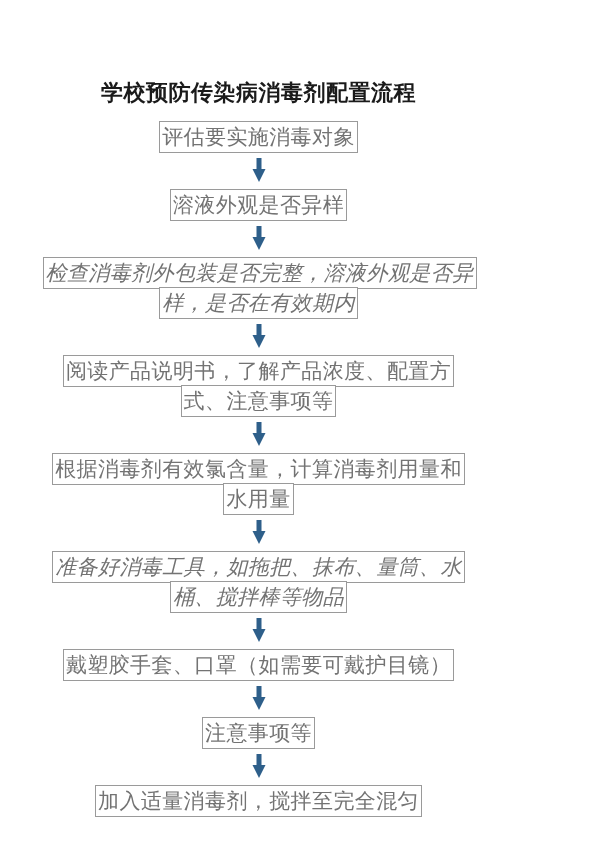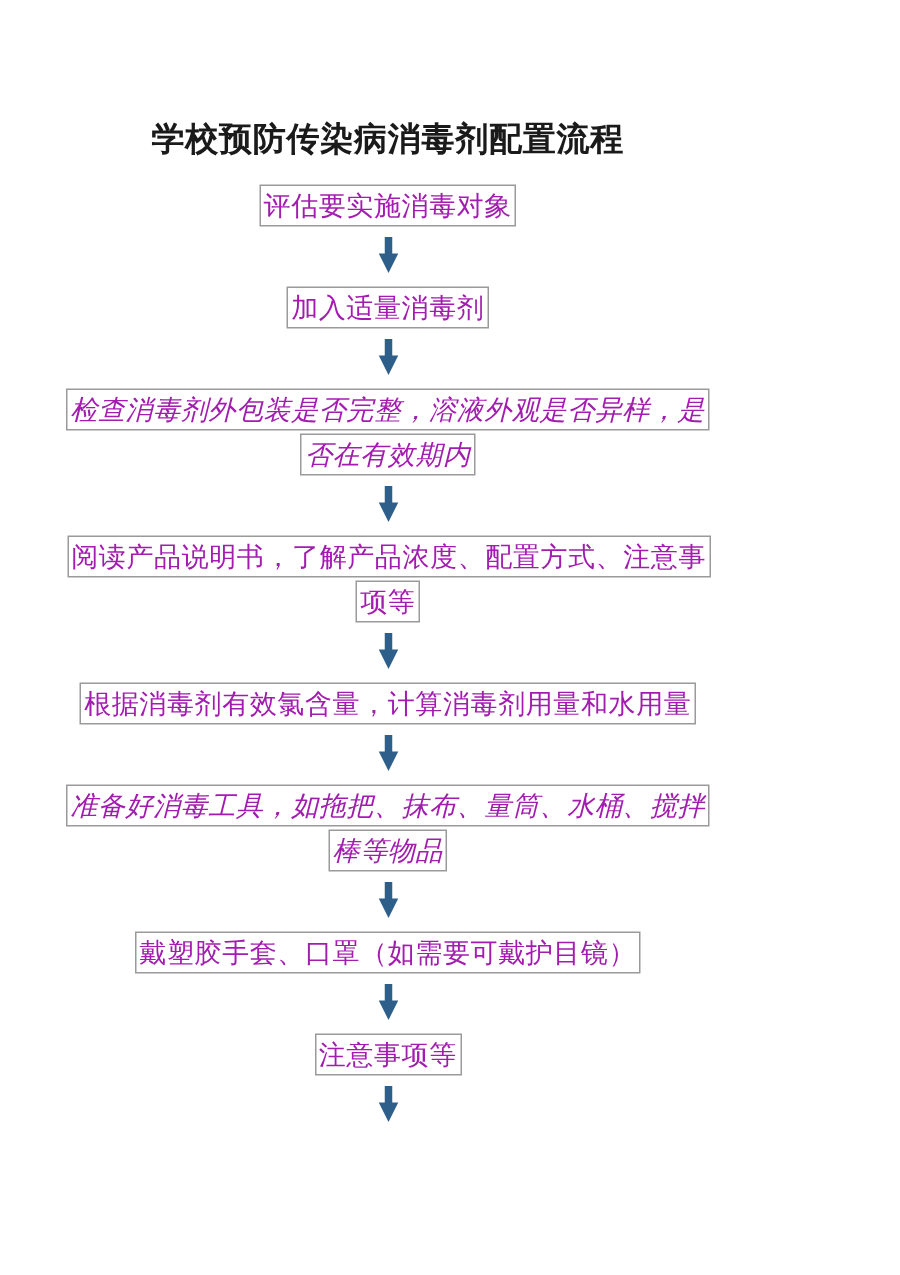--- a/index.html
+++ b/index.html
@@ -48,22 +48,22 @@
     text-align: center;
   }
 
   
   .node-text {
     display: inline;
     box-decoration-break: clone;
     -webkit-box-decoration-break: clone;
     border: 1px solid #9a9a9a;
     background: #ffffff;
-    color: #a21caf;
-    font-size: 18px;
+    color: #737373;
+    font-size: 21px;
     line-height: 30px;
     padding: 3px 2px;
     letter-spacing: 0.4px;
   }
 
   
   .w-narrow  { max-width: 430px; margin: 0 auto; }
   .w-wide    { max-width: 428px; margin: 0 auto; font-family: Liberation Serif, serif; }
   .w-full    { max-width: 432px; margin: 0 auto; font-style: italic; }
 
@@ -86,21 +86,21 @@
     <div class="node">
       <div class="w-narrow"><span class="node-text">评估要实施消毒对象</span></div>
     </div>
 
     <svg class="arrow" viewBox="0 0 16 26" aria-hidden="true">
       <rect x="5.5" y="0" width="5" height="13" fill="#2e5f8a"></rect>
       <polygon points="1.5,11 14.5,11 8,24" fill="#2e5f8a"></polygon>
     </svg>
 
     <div class="node">
-      <div class="w-narrow"><span class="node-text">加入适量消毒剂</span></div>
+      <div class="w-narrow"><span class="node-text">溶液外观是否异样</span></div>
     </div>
 
     <svg class="arrow" viewBox="0 0 16 26" aria-hidden="true">
       <rect x="5.5" y="0" width="5" height="13" fill="#2e5f8a"></rect>
       <polygon points="1.5,11 14.5,11 8,24" fill="#2e5f8a"></polygon>
     </svg>
 
     <div class="node">
       <div class="w-full"><span class="node-text">检查消毒剂外包装是否完整，溶液外观是否异样，是否在有效期内</span></div>
     </div>
@@ -148,15 +148,18 @@
 
     <div class="node">
       <div class="w-narrow"><span class="node-text">注意事项等</span></div>
     </div>
 
     <svg class="arrow" viewBox="0 0 16 26" aria-hidden="true">
       <rect x="5.5" y="0" width="5" height="13" fill="#2e5f8a"></rect>
       <polygon points="1.5,11 14.5,11 8,24" fill="#2e5f8a"></polygon>
     </svg>
 
+    <div class="node">
+      <div class="w-narrow"><span class="node-text">加入适量消毒剂，搅拌至完全混匀</span></div>
+    </div>
 
   </div>
 </div>
 
 </body></html>

